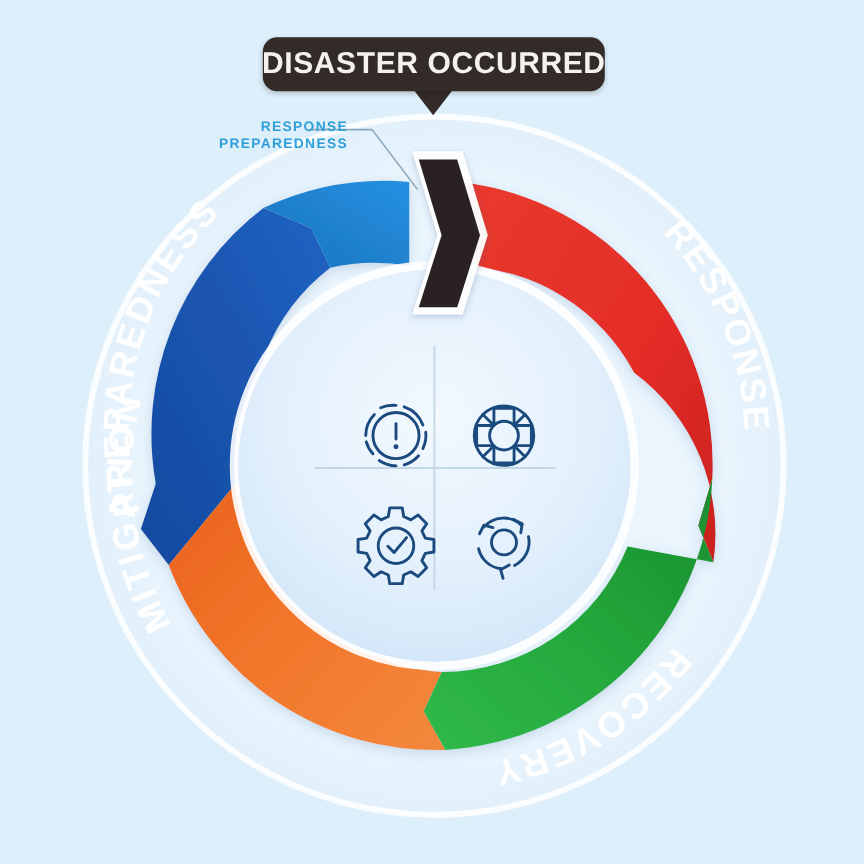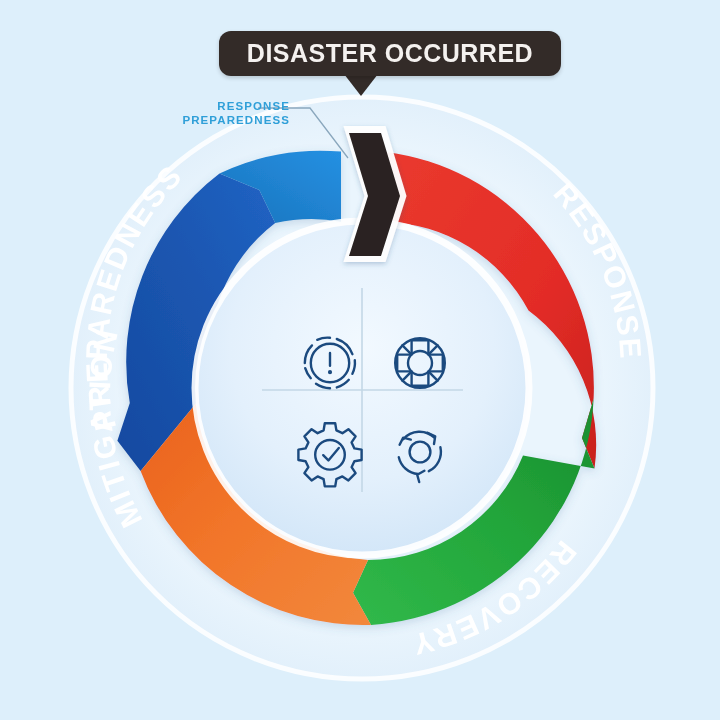--- a/index.html
+++ b/index.html
@@ -20,21 +20,21 @@
     inset: 0;
     width: 720px;
     height: 720px;
   }
 
   
   #disaster-banner {
     position: absolute;
     left: 219px;
     top: 31px;
-    width: 342px;
+    width: 285px;
     height: 45px;
     background: #332b28;
     border-radius: 12px;
     display: flex;
     align-items: center;
     justify-content: center;
     box-shadow: 0 2px 4px rgba(0,0,0,0.18);
     z-index: 40;
   }
   #disaster-banner-label {

